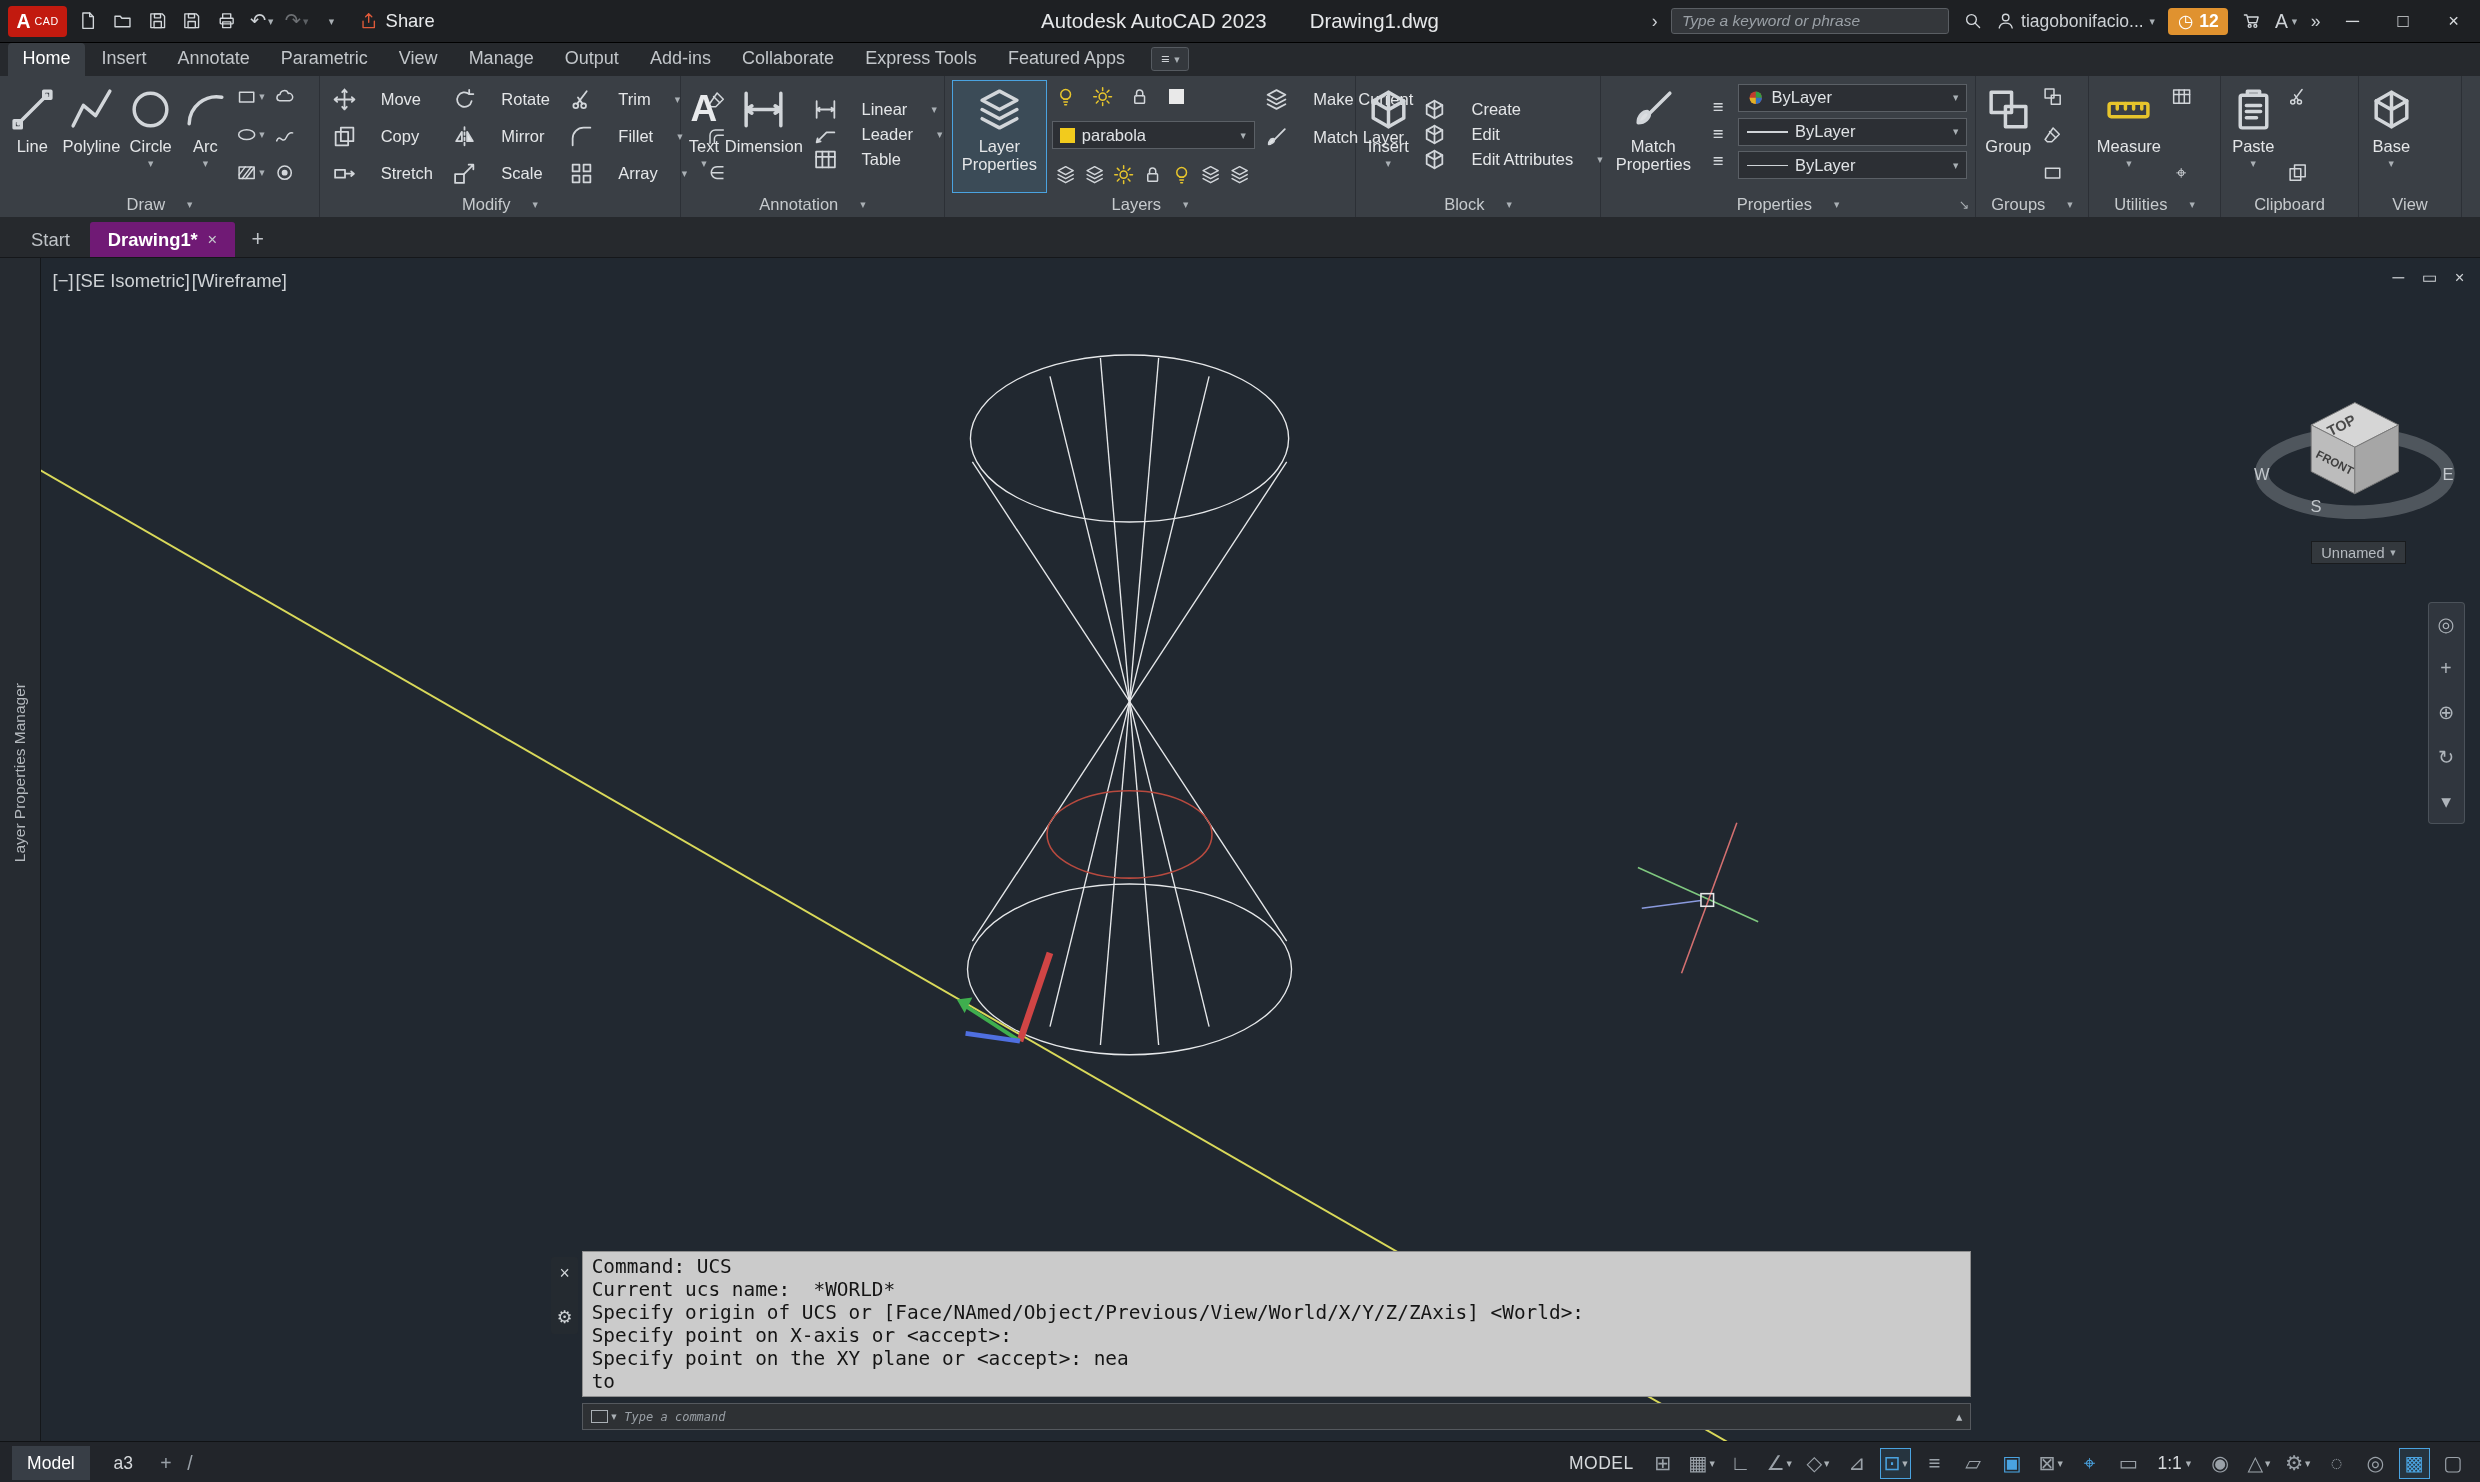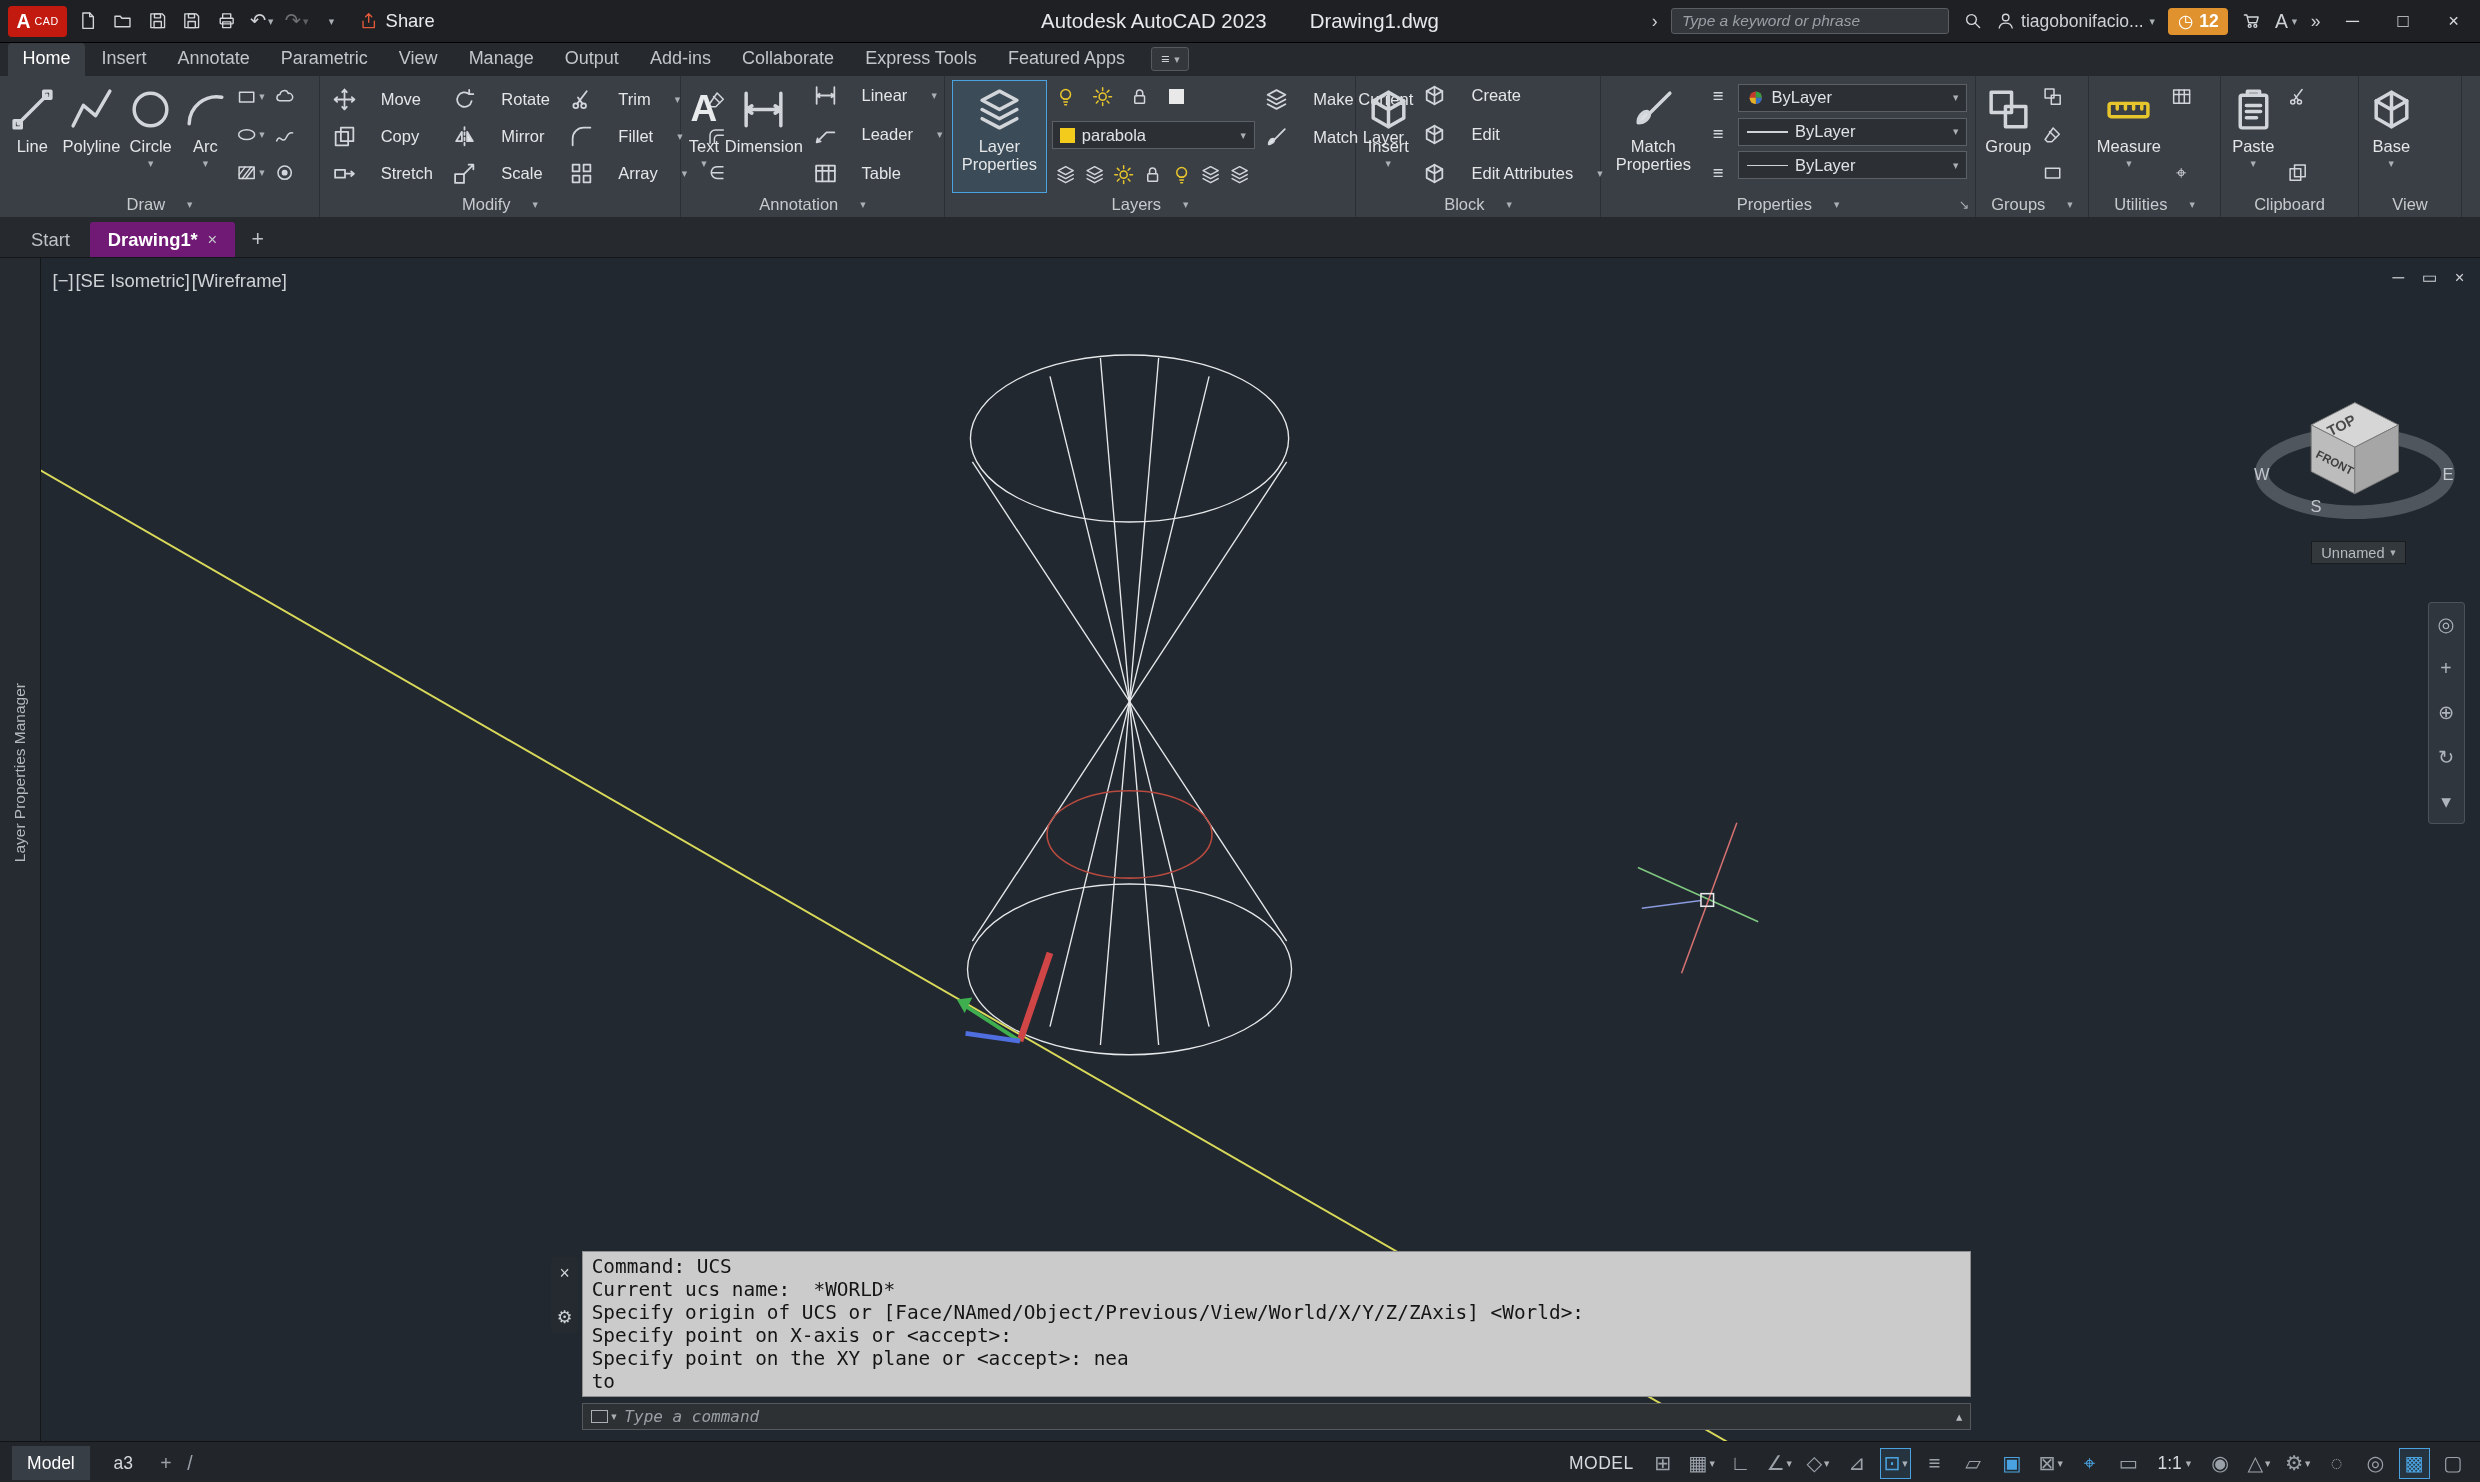--- a/index.html
+++ b/index.html
@@ -42,21 +42,21 @@
 .vbtn .lab{font-size:16.5px;line-height:18.4px;color:#e4e6e8}
 .vbtn svg.big{width:49px;height:49px}
 .vbtn.active{outline:1.9px solid #4aa3e0;background:rgba(74,163,224,.12)}
 .texticon{font-size:37px;font-weight:bold;color:#e8eaec;line-height:47px;height:49px}
 .hbtn{display:flex;align-items:center;gap:24px;font-size:16.5px;color:#e4e6e8;padding:0 3.9px;white-space:nowrap}
 .hbtn svg{width:25px;height:25px}
 .mini{width:29px;height:27px;display:flex;align-items:center;justify-content:center;gap:1.9px;color:#d2d6da}
 .mini svg{width:21.3px;height:21.3px}
 .mini .g{font-size:18.4px}
 .minicol{display:flex;flex-direction:column;justify-content:space-between;padding:1.9px 0 5.8px}
-.col3{display:flex;flex-direction:column;justify-content:space-between;padding:1.9px 0 5.8px}
+.col3{display:flex;flex-direction:column;justify-content:center;padding:1.9px 0 5.8px}
 .mgrid{display:grid;grid-template-columns:auto auto auto auto;column-gap:11.6px;align-items:center}
 .dd{display:flex;align-items:center;gap:6.8px;height:28px;background:#2c2f34;border:1px solid #5b6066;padding:0 7.8px;font-size:16.5px;color:#e0e3e6}
 .dd .c{margin-left:auto}
 .sw{width:14.6px;height:14.6px;background:#e9e9e9;display:inline-block;flex:none}
 .sw.yel{background:#f2cb1d}
 .lw{width:41px;border-top:2.9px solid #cfd3d7;display:inline-block}
 .lw.t1{border-top-width:1px}
 .lcol{display:flex;flex-direction:column;justify-content:space-between;width:291px;padding:1.9px 0 3.9px}
 .lrow{display:flex;align-items:center}
 
@@ -72,21 +72,21 @@
 .canvas{flex:1;position:relative;background:#212830;overflow:hidden}
 .scene{position:absolute;left:0;top:0;width:100%;height:100%}
 .vplabel{position:absolute;left:11.6px;top:11.6px;font-size:18.4px;color:#cfd3d6;display:flex;gap:1.9px}
 .vpwin{position:absolute;right:15.5px;top:9.7px;display:flex;gap:17.5px;color:#cfd3d6;font-size:16.5px}
 .unnamed{position:absolute;left:2270px;top:283px;width:95px;height:23px;background:rgba(58,62,66,.75);border:1px solid #191b1d;color:#b6bbc0;font-size:14.6px;display:flex;align-items:center;justify-content:center;gap:5.8px}
 .navbar{position:absolute;right:15.5px;top:344px;width:37px;background:rgba(88,94,100,.28);border:1px solid rgba(160,166,172,.25);border-radius:3.9px;display:flex;flex-direction:column;align-items:center;padding:9.7px 0;gap:21.3px;color:#aeb4ba;font-size:19.4px}
 .cmdstrip{position:absolute;left:510px;top:999px;width:27px;display:flex;flex-direction:column;align-items:center;gap:23px;color:#cfd3d6;font-size:17.5px;background:rgba(40,44,48,.5);padding:5.8px 0;border-radius:2.9px}
 .cmdwin{position:absolute;left:541px;top:993px;width:1389px;background:#cbcbcb;border:1px solid #8f8f8f;padding:2.9px 8.7px;font-family:"DejaVu Sans Mono",monospace;font-size:19.4px;line-height:23px;color:#151515}
 .cmdwin div{white-space:pre}
 .cmdinput{position:absolute;left:541px;top:1145px;width:1389px;height:27px;background:#2e3134;border:1px solid #55595e;display:flex;align-items:center;gap:7.8px;padding:0 7.8px}
-.cmdinput input{flex:1;background:transparent;border:none;outline:none;color:#b6bbc0;font-style:italic;font-size:16px;font-family:"DejaVu Sans Mono",monospace}
+.cmdinput input{flex:1;background:transparent;border:none;outline:none;color:#b6bbc0;font-style:italic;font-size:12px;font-family:"DejaVu Sans Mono",monospace}
 .cmdinput input::placeholder{color:#9aa0a6;font-style:italic}
 .cbox{width:17.5px;height:12.6px;border:1.9px solid #aab0b5;display:inline-block}
 .up{margin-left:auto;color:#b6bbc0;font-size:12.6px}
 
 .statusbar{height:43px;background:#22252a;border-top:1px solid #101214;display:flex;align-items:center;padding:0 11.6px;gap:7.8px;font-size:17.5px}
 .mtab{padding:6.8px 15.5px;color:#d6d9dc}
 .mtab.active{background:#383e46;color:#fff}
 .sbicon{color:#9aa1a8;font-size:19.4px;padding:0 3.9px}
 .smodel{margin-left:auto;color:#d6d9dc;letter-spacing:0.5px;padding-right:5.8px}
 .sic{min-width:31px;height:31px;display:flex;align-items:center;justify-content:center;gap:1.9px;color:#9aa1a8;font-size:20.4px}

